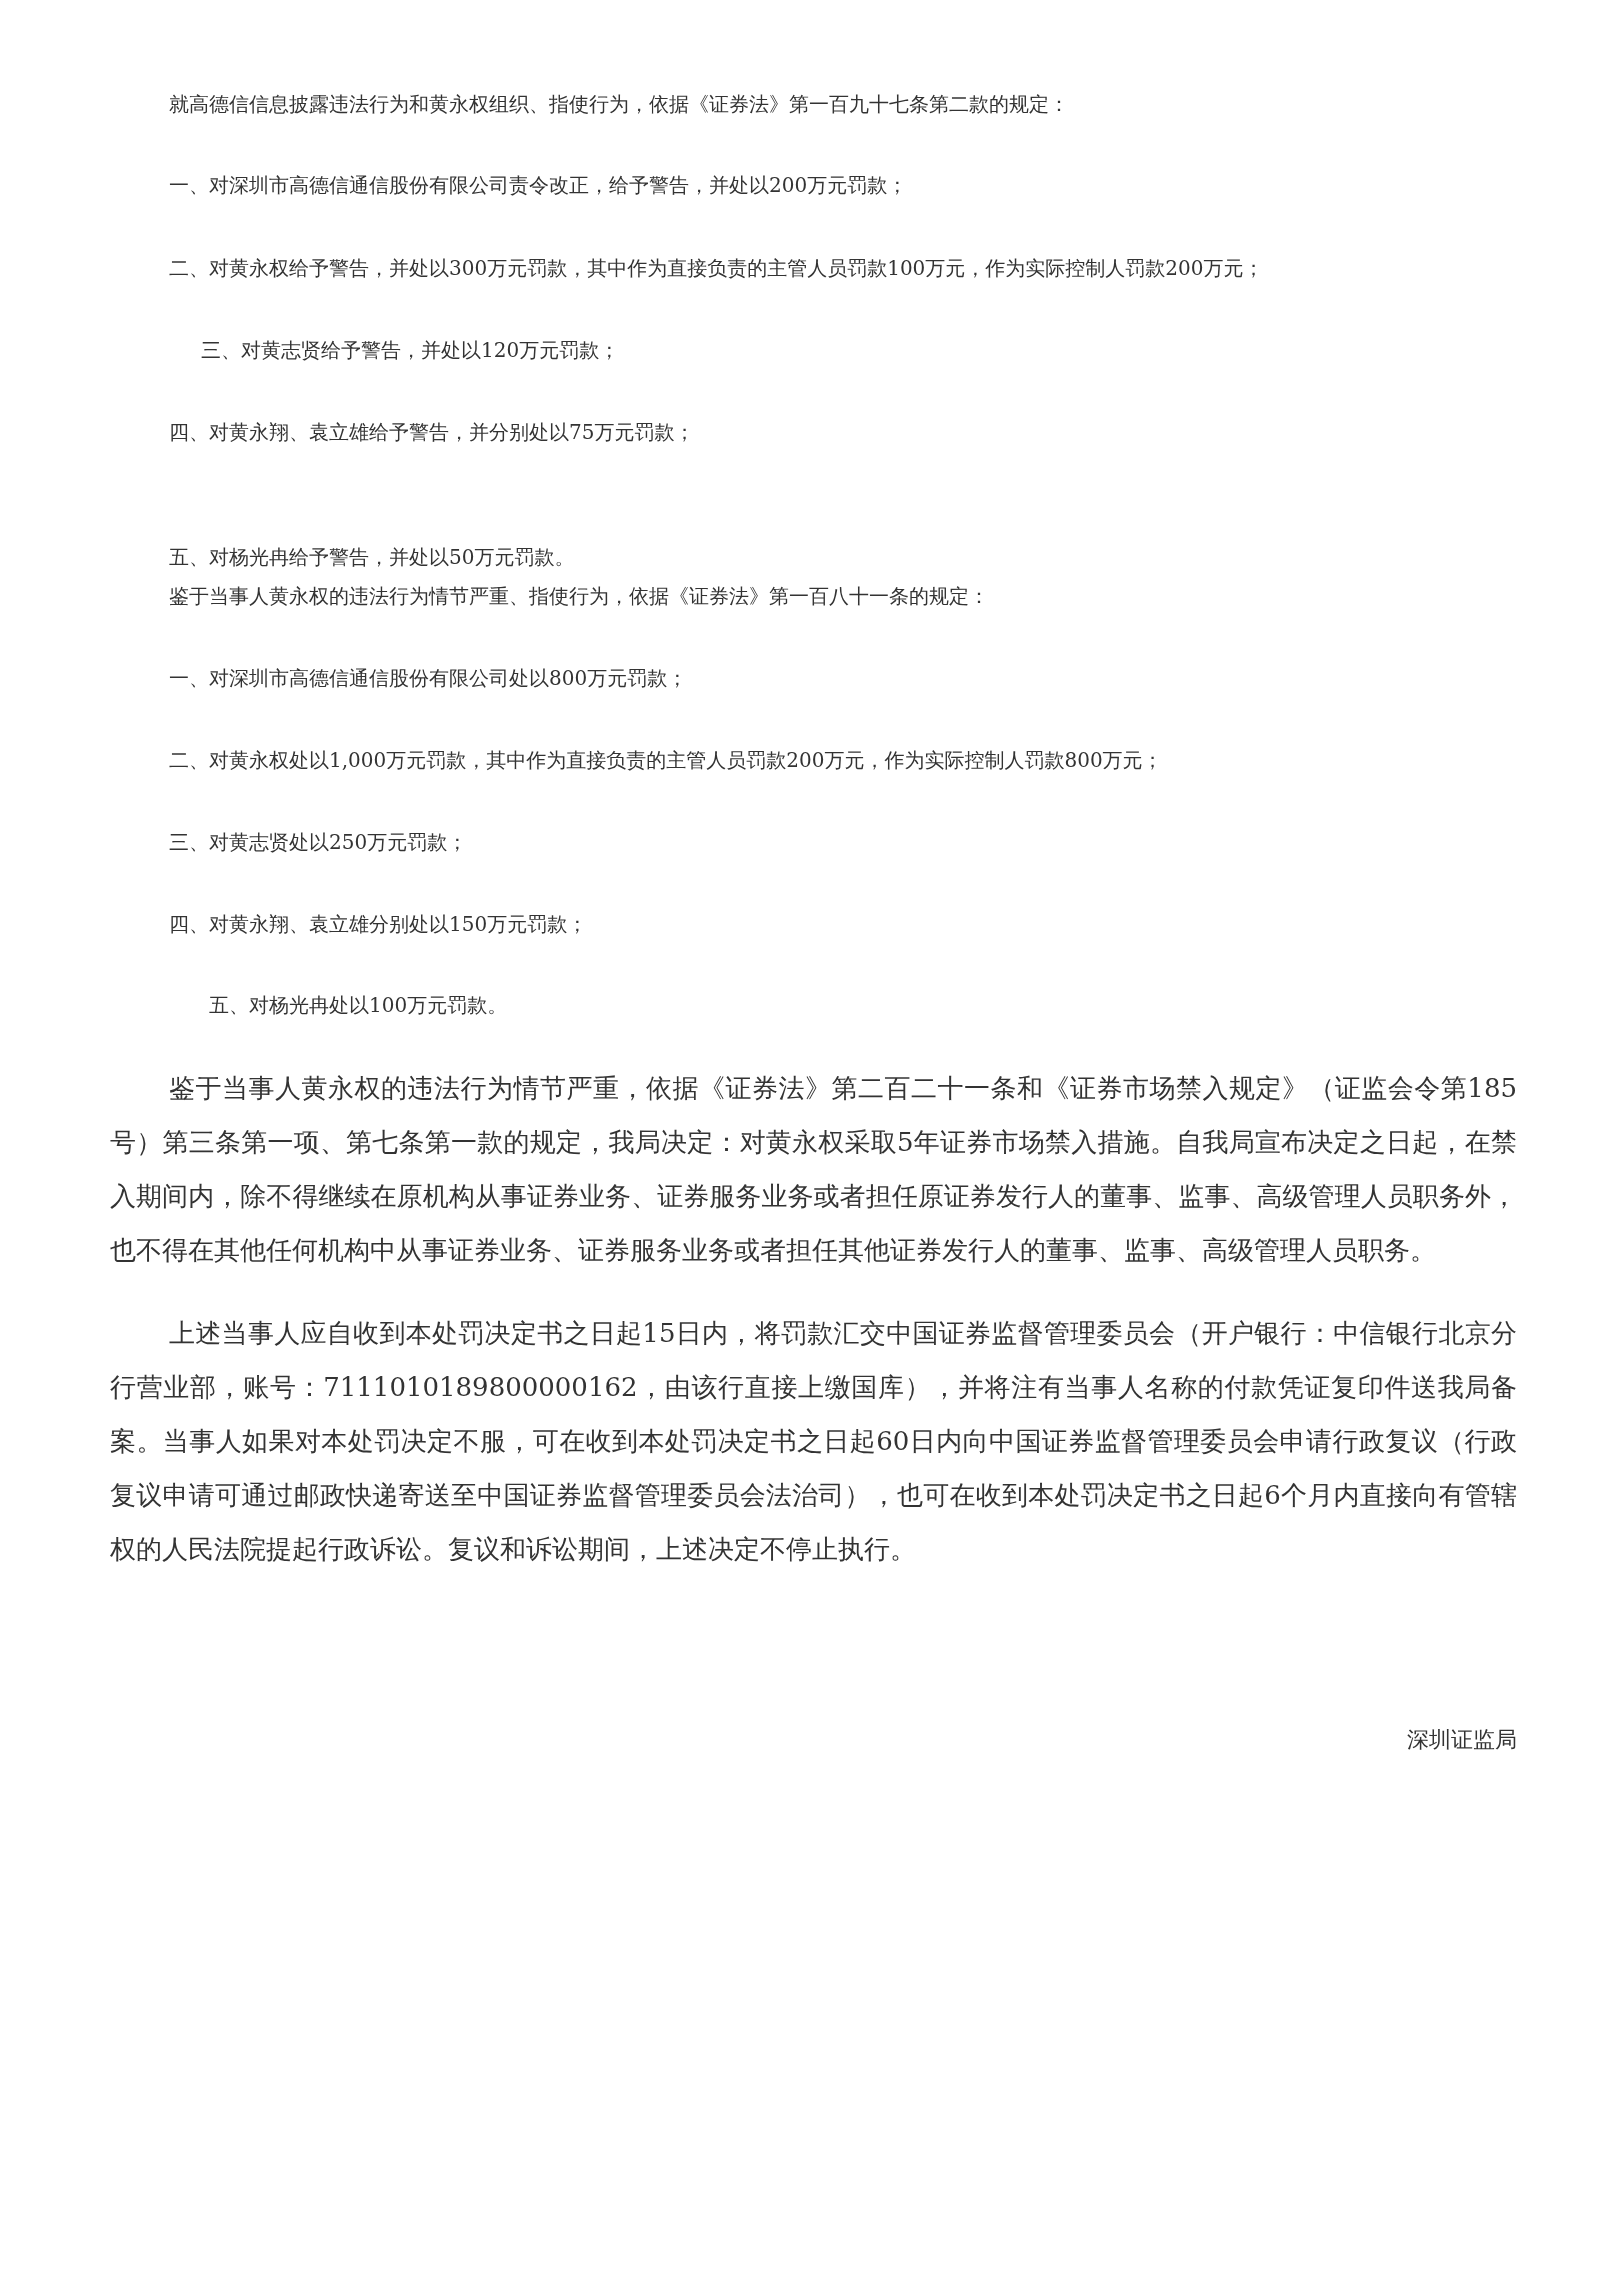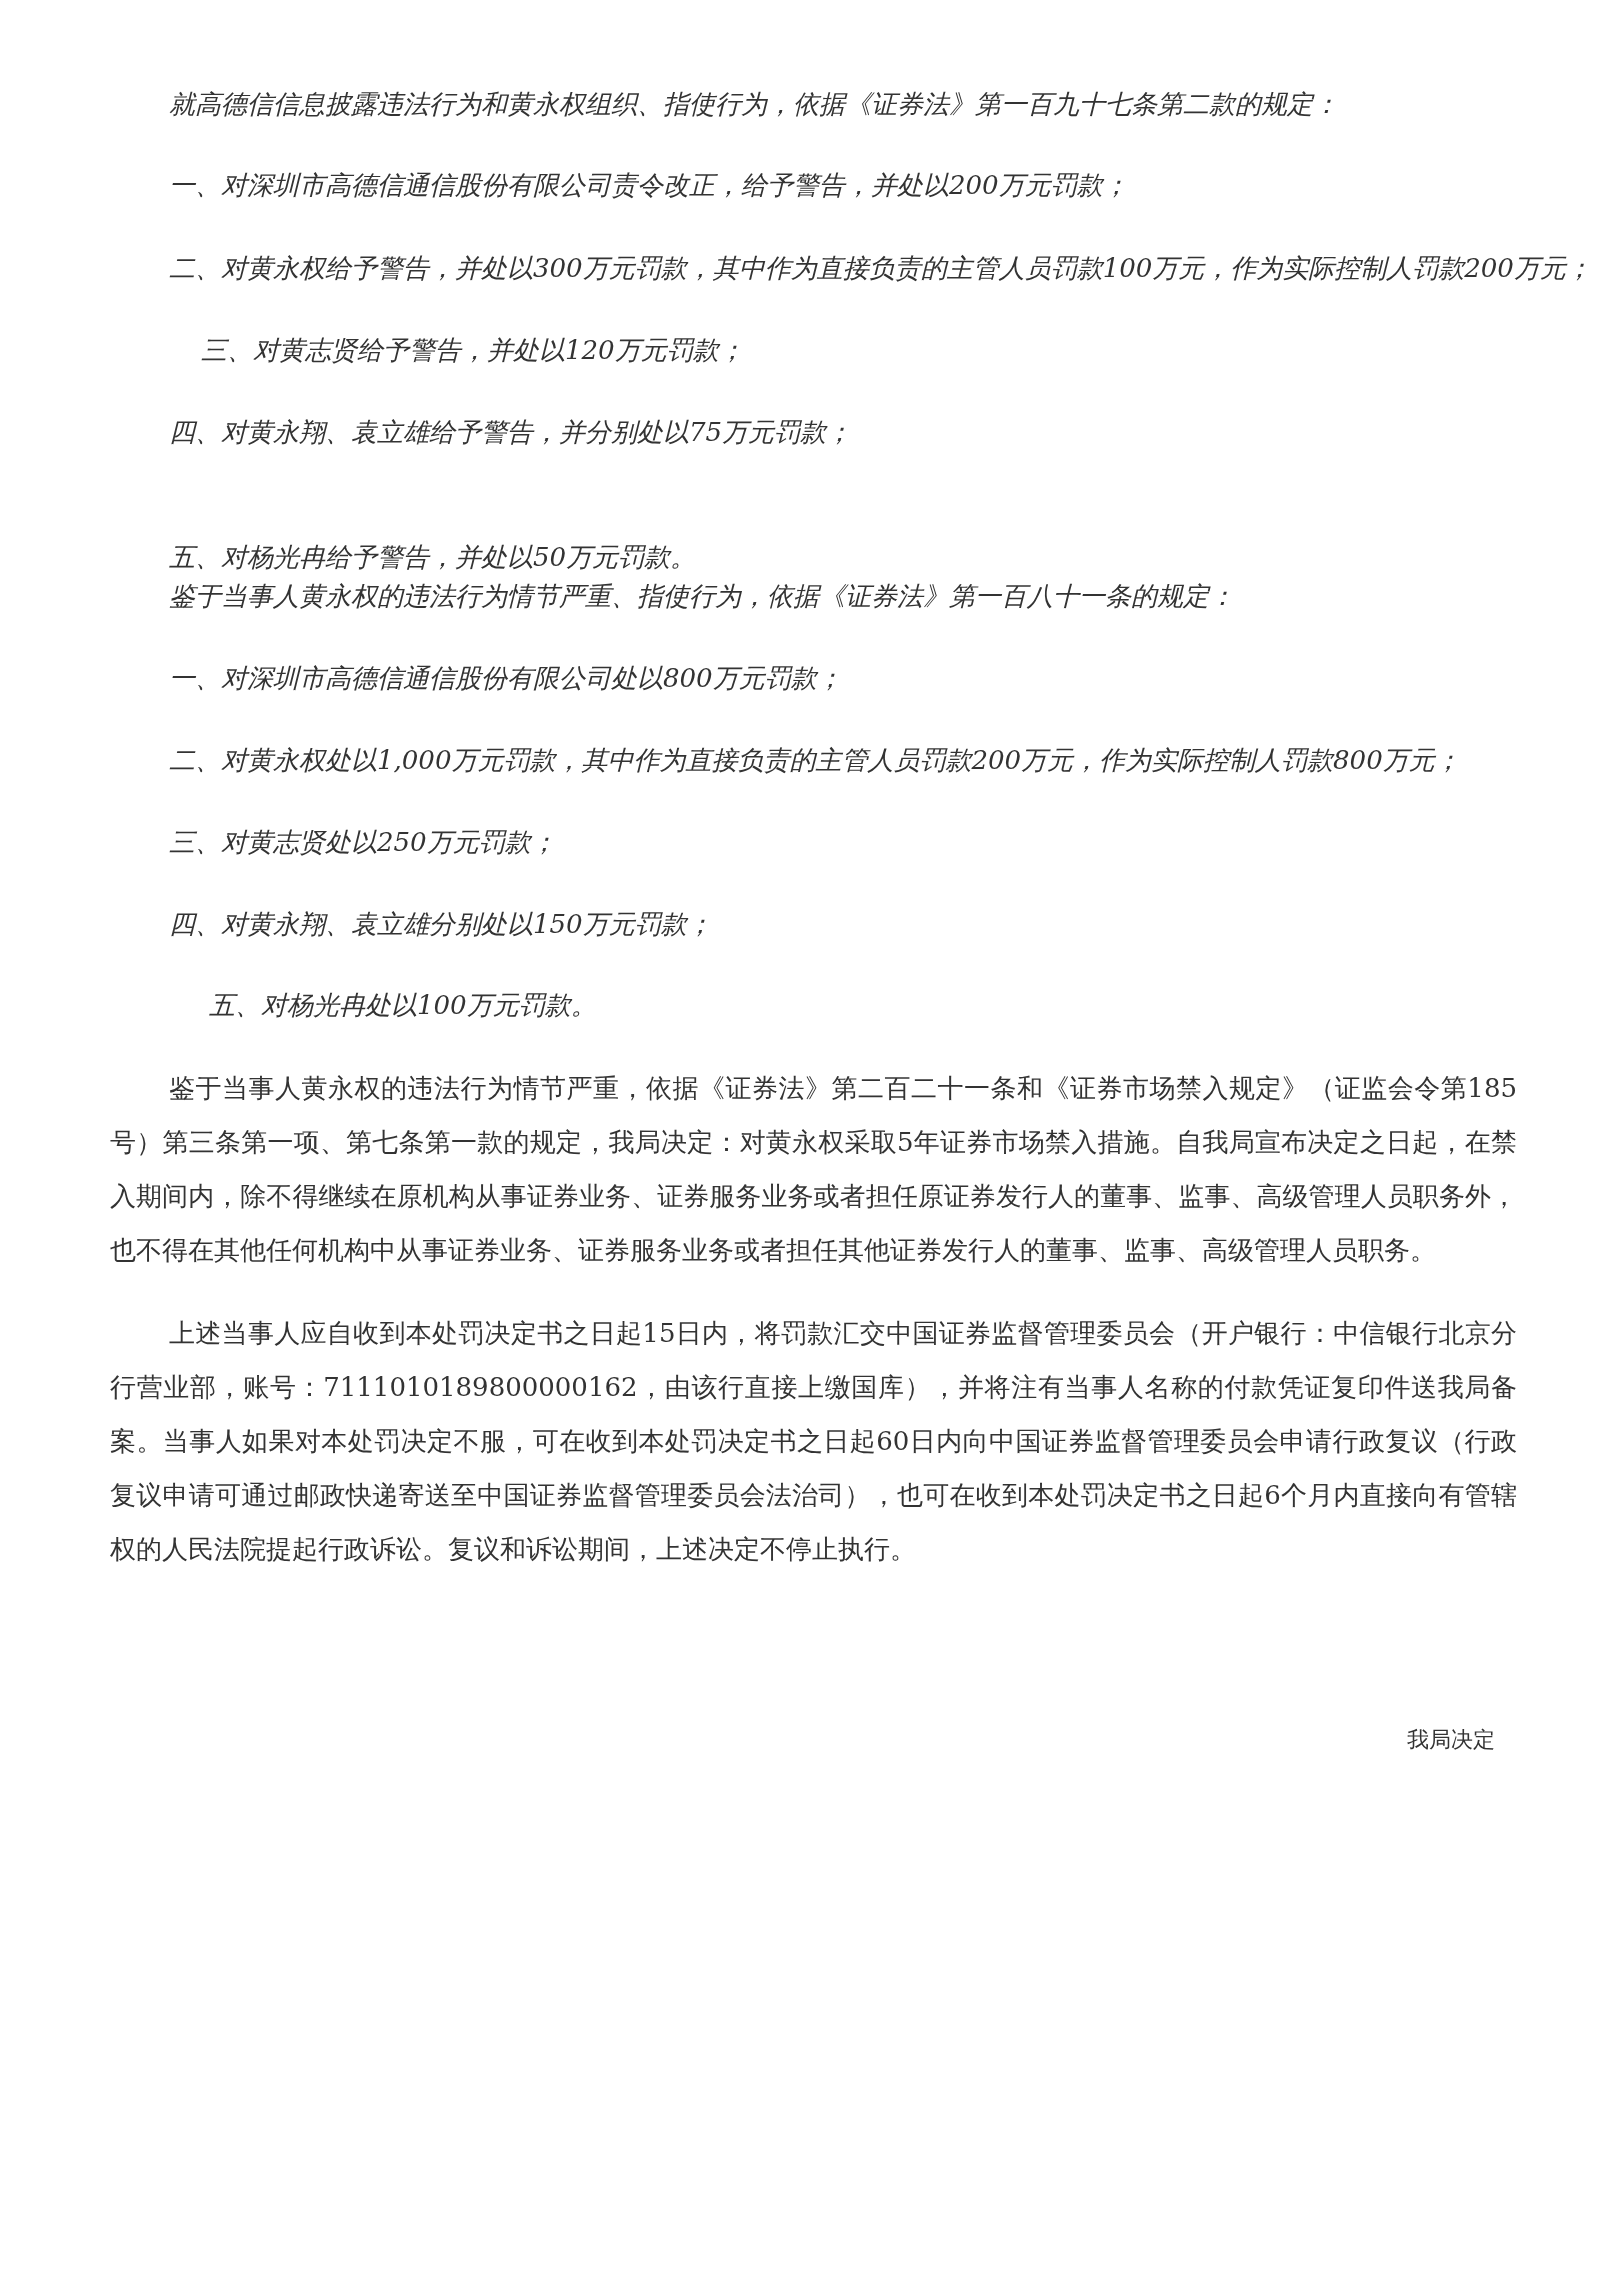--- a/index.html
+++ b/index.html
@@ -18,25 +18,24 @@
     .page {
       position: absolute;
       left: 0;
       top: 0;
       width: 1623px;
       height: 2295px;
     }
     .line {
       position: absolute;
       left: 169px;
-      font-size: 26px;
+      font-size: 20px;
       line-height: 27px;
       white-space: nowrap;
       letter-spacing: 0px;
-      font-style: italic;
     }
     .para {
       position: absolute;
       left: 110px;
       width: 1407px;
       font-size: 26px;
       line-height: 54px;
       text-indent: 59px;
       text-align: justify;
       word-break: break-all;
@@ -65,16 +64,16 @@
   <div class="line" style="top:665px;">一、对深圳市高德信通信股份有限公司处以800万元罚款；</div>
   <div class="line" style="top:747px;">二、对黄永权处以1,000万元罚款，其中作为直接负责的主管人员罚款200万元，作为实际控制人罚款800万元；</div>
   <div class="line" style="top:829px;">三、对黄志贤处以250万元罚款；</div>
   <div class="line" style="top:911px;">四、对黄永翔、袁立雄分别处以150万元罚款；</div>
   <div class="line" style="top:992px;margin-left:40px;">五、对杨光冉处以100万元罚款。</div>
 
   <div class="para" style="top:1061px;">鉴于当事人黄永权的违法行为情节严重，依据《证券法》第二百二十一条和《证券市场禁入规定》（证监会令第185号）第三条第一项、第七条第一款的规定，我局决定：对黄永权采取5年证券市场禁入措施。自我局宣布决定之日起，在禁入期间内，除不得继续在原机构从事证券业务、证券服务业务或者担任原证券发行人的董事、监事、高级管理人员职务外，也不得在其他任何机构中从事证券业务、证券服务业务或者担任其他证券发行人的董事、监事、高级管理人员职务。</div>
 
   <div class="para" style="top:1306px;">上述当事人应自收到本处罚决定书之日起15日内，将罚款汇交中国证券监督管理委员会（开户银行：中信银行北京分行营业部，账号：7111010189800000162，由该行直接上缴国库），并将注有当事人名称的付款凭证复印件送我局备案。当事人如果对本处罚决定不服，可在收到本处罚决定书之日起60日内向中国证券监督管理委员会申请行政复议（行政复议申请可通过邮政快递寄送至中国证券监督管理委员会法治司），也可在收到本处罚决定书之日起6个月内直接向有管辖权的人民法院提起行政诉讼。复议和诉讼期间，上述决定不停止执行。</div>
 
-  <div class="signature" style="top:1726px;">我局决定</div>
+  <div class="signature" style="top:1726px;">深圳证监局</div>
 
 </div>
 
 
 </body></html>

